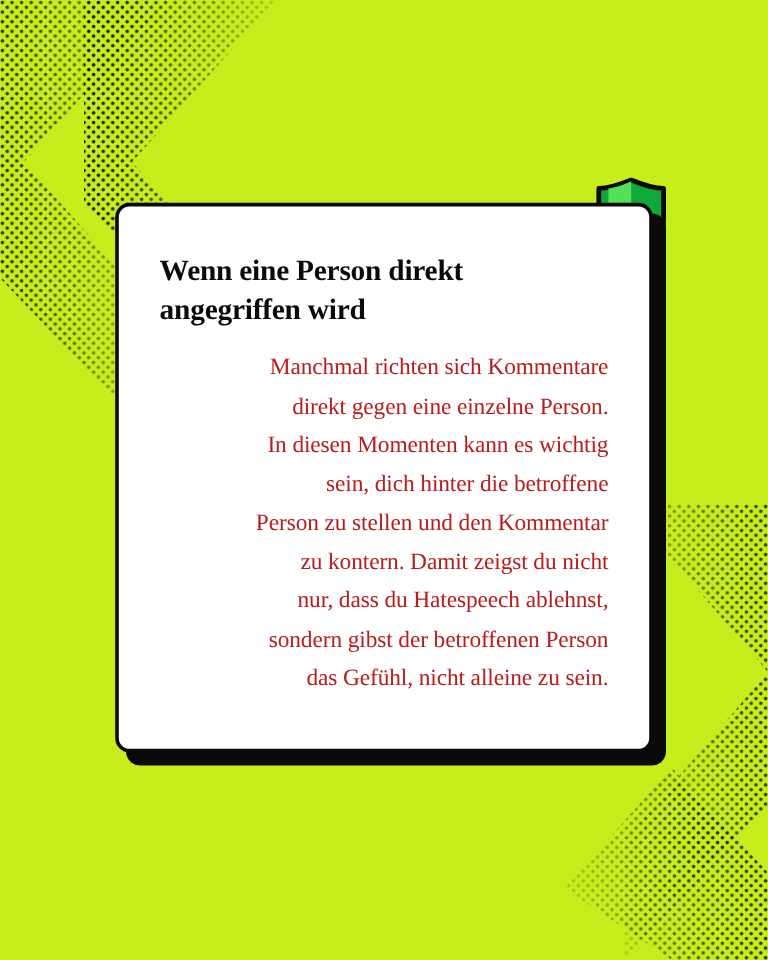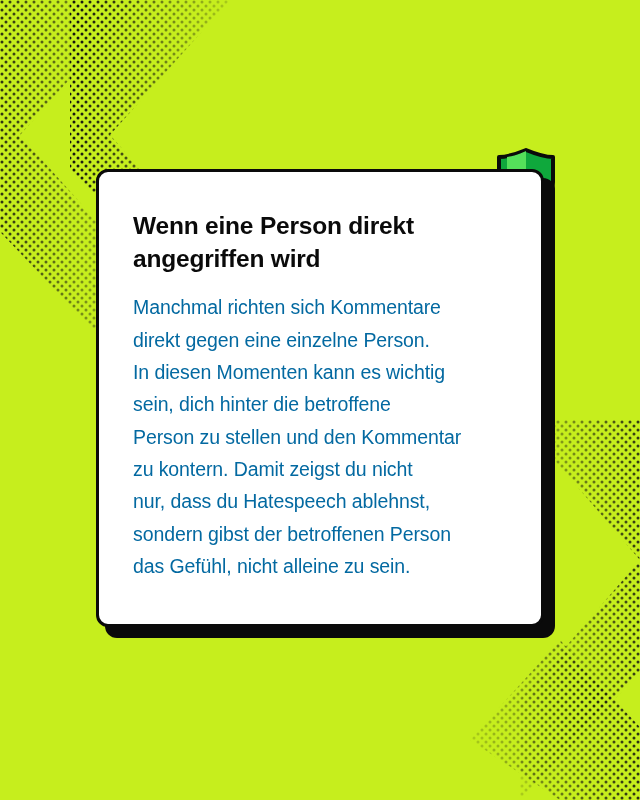--- a/index.html
+++ b/index.html
@@ -38,39 +38,41 @@
     position: absolute;
     left: 96px;
     top: 169px;
     width: 448px;
     height: 458px;
     background: #ffffff;
     border: 3px solid #0a0a0a;
     border-radius: 12px;
     box-sizing: border-box;
     padding: 38px 34px 20px 34px;
+    font-family: Liberation Serif, serif;
   }
 
   #card-title {
     font-size: 24.5px;
     line-height: 1.33;
     font-weight: bold;
     color: #0a0a0a;
     letter-spacing: -0.2px;
     margin: 0 0 16px 0;
     white-space: pre-line;
   }
 
   #card-body {
     font-size: 19.5px;
     line-height: 1.66;
-    color: #0369a1;
+    color: #b91c1c;
     margin: 0;
     letter-spacing: -0.1px;
     white-space: pre-line;
+    text-align: right;
   }
 
   
   #shield-badge {
     position: absolute;
     left: 495px;
     top: 148px;
     width: 62px;
     height: 80px;
   }

